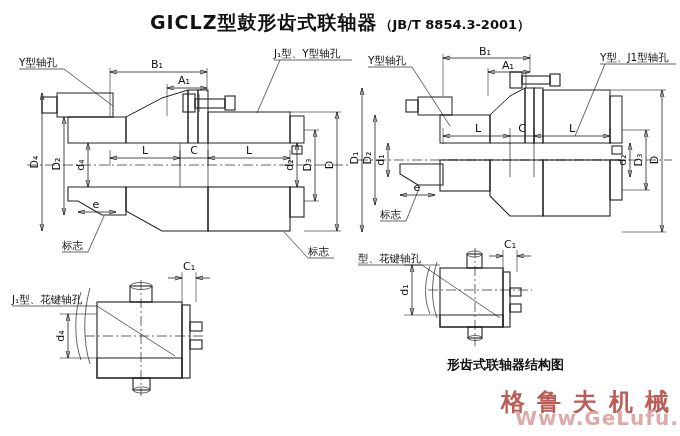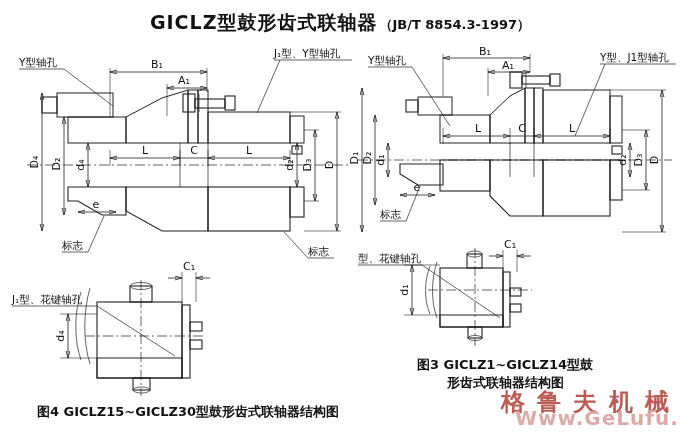--- a/index.html
+++ b/index.html
@@ -28,21 +28,21 @@
   text{fill:#111;stroke:none;font-family:"DejaVu Sans","Liberation Sans",sans-serif;}
   .dt{font-size:11px;}
   .ct{font-size:10.5px;}
 </style>
 </head>
 <body>
 
 <div id="screen">
 
   <div class="title-row">
-    <span class="title-main">GⅠCLZ型鼓形齿式联轴器</span><span class="title-sub">（JB/T 8854.3-1997）</span>
+    <span class="title-main">GⅠCLZ型鼓形齿式联轴器</span><span class="title-sub">（JB/T 8854.3-2001）</span>
   </div>
 
   <svg style="left:12px;top:46px" width="345" height="230" viewBox="0 0 345 230">
     <defs>
       <pattern id="hf4" patternUnits="userSpaceOnUse" width="5" height="5" patternTransform="rotate(45)">
         <line x1="0" y1="0" x2="0" y2="5" stroke="#555" stroke-width="0.7"></line>
       </pattern>
       <marker id="mf4" markerWidth="10" markerHeight="8" refX="9" refY="3" orient="auto-start-reverse">
         <path d="M0,0.5 L9,3 L0,5.5 z" fill="#222" stroke="none"></path>
       </marker>
@@ -371,22 +371,20 @@
       <line class="dim" x1="191" y1="18" x2="177" y2="18" marker-end="url(#msr)"></line>
       <text class="dt" x="170" y="10" text-anchor="middle">C₁</text>
     </g>
     <g>
       <text class="ct" x="18" y="24">型、花键轴孔</text>
       <line class="lead" x1="18" y1="27" x2="82" y2="27"></line>
       <line class="lead" x1="82" y1="27" x2="160" y2="80"></line>
     </g>
   </svg>
 
-  <div id="cap4" class="caption">图4 GⅠCLZ15~GⅠCLZ30型鼓形齿式联轴器结构图</div>
   <div id="cap3" class="caption">
-    <div class="line1">图3 GⅠCLZ1~GⅠCLZ14型鼓</div>
     <div class="line2">形齿式联轴器结构图</div>
   </div>
 
   <div class="wm1">格鲁夫机械</div>
   <div class="wm2">Www.GeLufu.Com</div>
 
 </div>
 
 </body></html>

